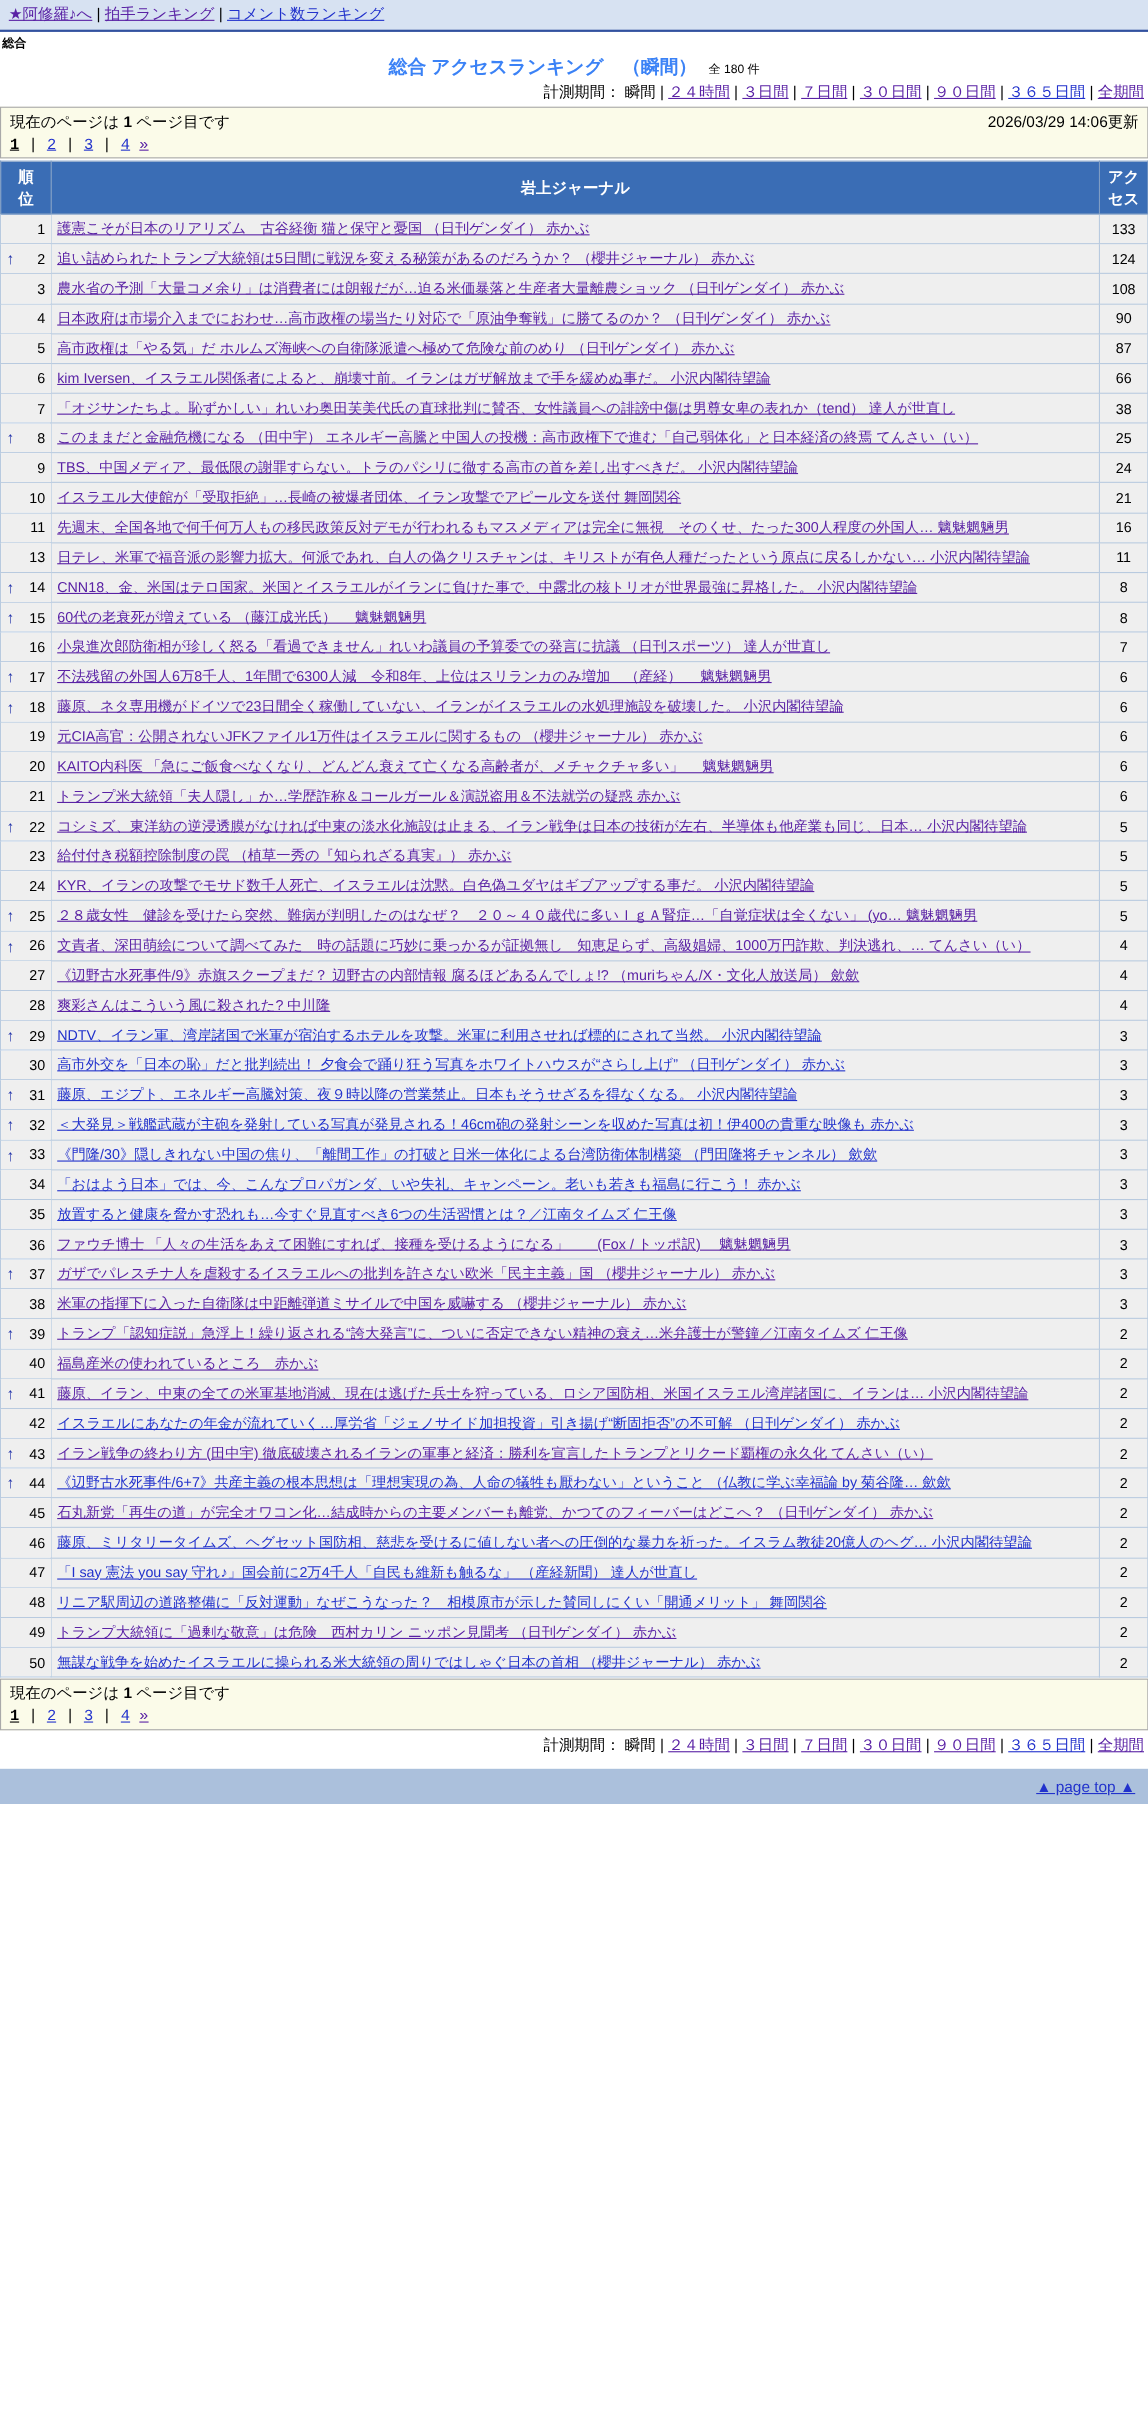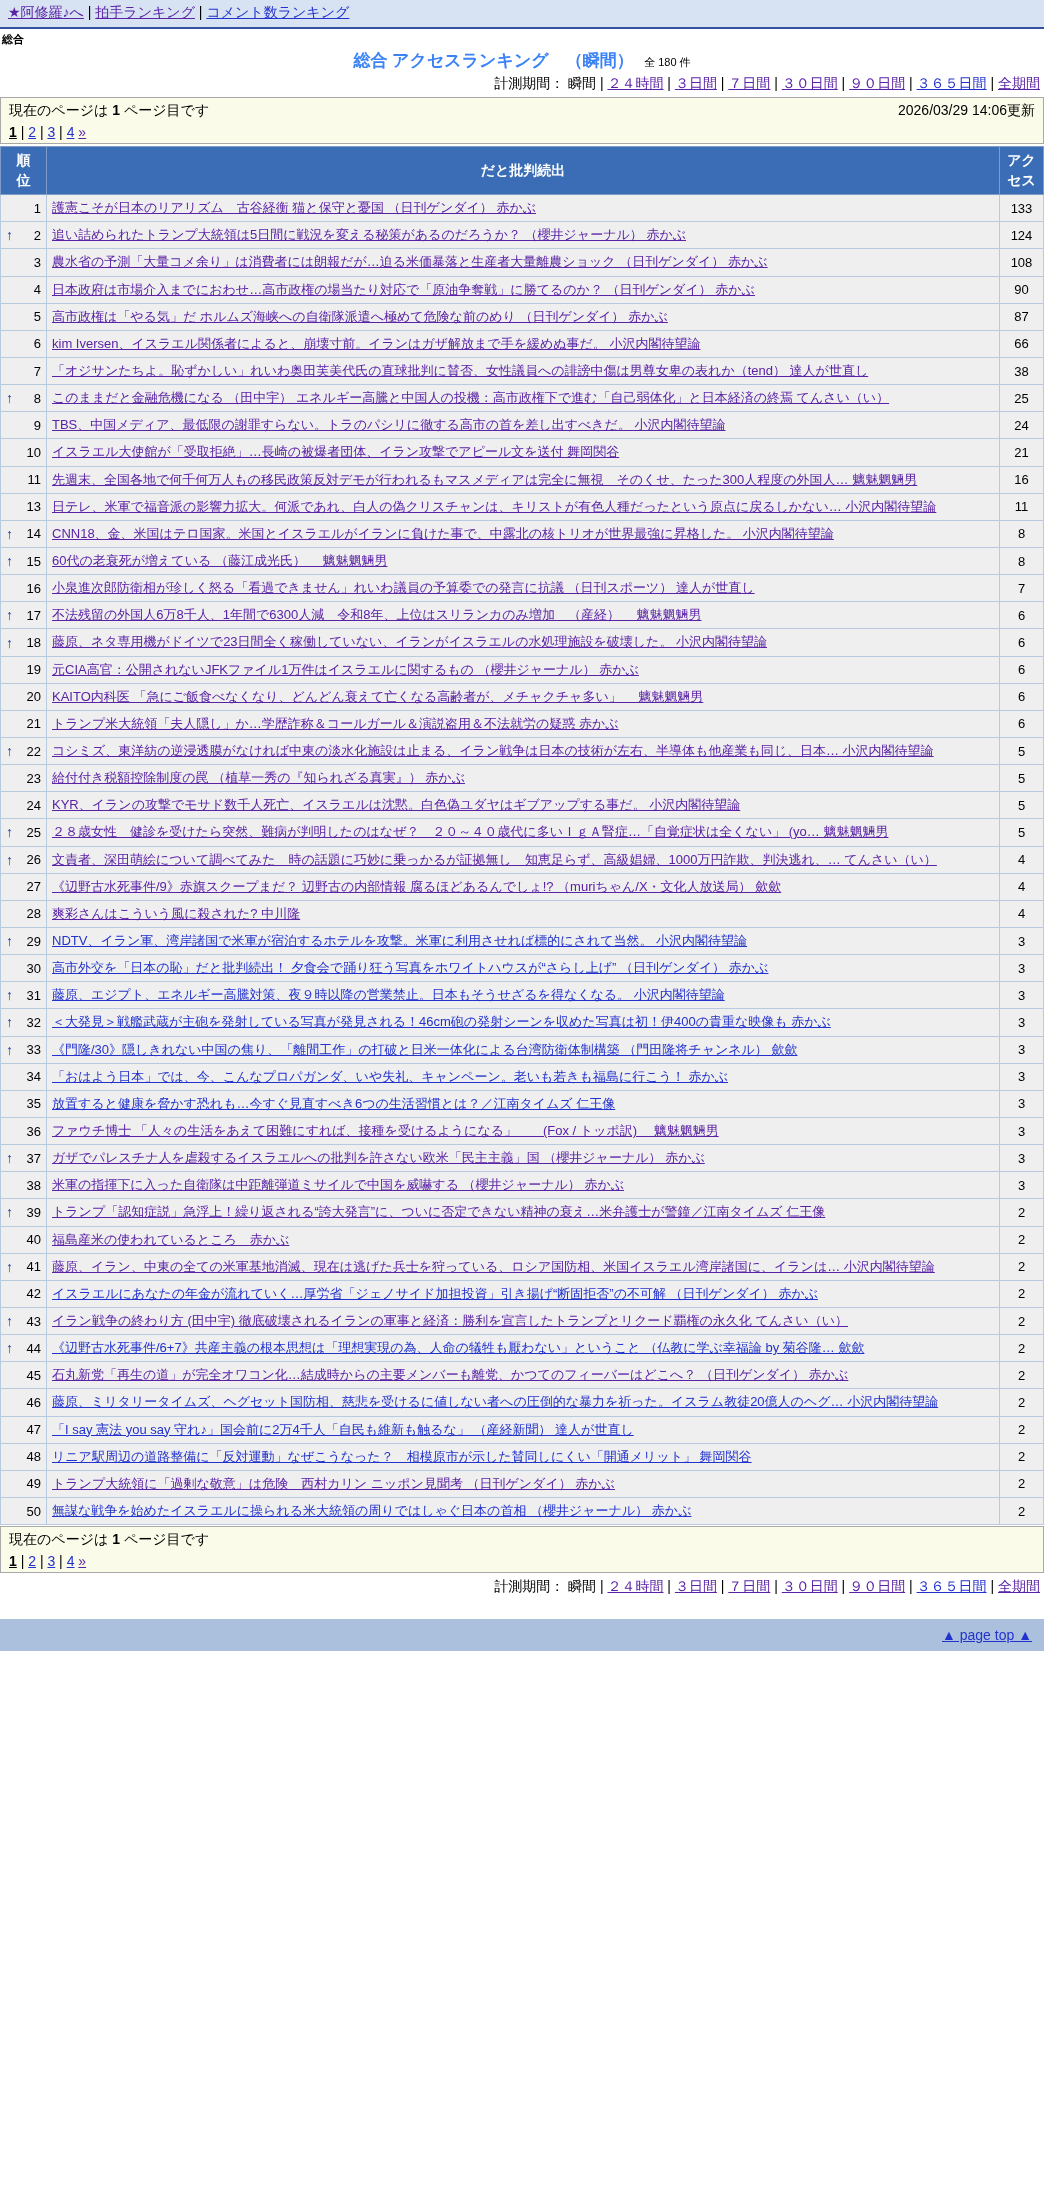--- a/index.html
+++ b/index.html
@@ -30,21 +30,21 @@
   .periods-line .plabel { color:#000; }
   .periods-line .current { font-weight:normal; color:#000; }
   .periods-line .sep { color:#000; }
 
   .pagebox {
     background:#fbfbe9; border:1px solid #a9a9a9;
     padding:4px 8px 3px 8px; font-size:14px; margin:1px 0 2px 0;
   }
   .pagebox .line1 { display:flex; justify-content:space-between; }
   .pagebox .pnum { font-weight:bold; }
-  .pagination { margin-top:4px; font-size:14px; }
+  .pagination { margin-top:4px; font-size:14px;font-family:Liberation Mono, monospace; }
   .pagination .cur { font-weight:bold; color:#000; text-decoration:underline; }
   .pagination .sep { color:#000; }
 
   table.rank {
     width:100%; border-collapse:collapse; border:1px solid #a21caf;
     font-size:13px; margin-top:1px;
   }
   table.rank th {
     background:#3a6db5; color:#fff; font-weight:bold; font-size:14px;
     border:1px solid #7f9dc4; padding:4px 2px; text-align:center; vertical-align:middle;
@@ -62,21 +62,21 @@
   }
   td.rank-cell .up-arrow {
     position:absolute; left:5px; top:50%; transform:translateY(-50%);
     color:#2233aa; font-weight:bold; font-size:14px;
   }
   td.title-cell { text-align:left; }
   td.title-cell a { line-height:1.55; }
   td.access-cell { width:44px; text-align:center; font-size:13px; }
 
   .pagetop-bar {
-    background:#abc0dc; margin-top:20px; padding:8px 12px;
+    background:#abc0dc; margin-top:9px; padding:8px 12px;
     text-align:right; font-size:14px;
   }
 </style>
 </head>
 <body>
 
 <div class="topbar">
   <span id="topnav-links"><a class="lnk-visited">★阿修羅♪へ</a><span class="sep"> | </span><a class="lnk-visited">拍手ランキング</a><span class="sep"> | </span><a class="lnk-new">コメント数ランキング</a></span>
 </div>
 
@@ -102,21 +102,21 @@
     </span>
     <span>2026/03/29 14:06更新</span>
   </div>
   <div class="pagination"><span class="cur">1</span><span class="sep"> | </span><a class="lnk-new">2</a><span class="sep"> | </span><a class="lnk-new">3</a><span class="sep"> | </span><a class="lnk-new">4</a> <a class="lnk-visited">»</a></div>
 </div>
 
 <table class="rank">
   <thead>
     <tr>
       <th><span class="vwrap w-rank">順位</span></th>
-      <th><span>だと批判続出</span></th>
+      <th><span>岩上ジャーナル</span></th>
       <th><span class="vwrap w-access">アクセス</span></th>
     </tr>
   </thead>
   <tbody id="rank-rows">
       <tr>
         <td class="rank-cell"><span>1</span></td>
         <td class="title-cell"><a class="lnk-visited">護憲こそが日本のリアリズム　古谷経衡 猫と保守と憂国 （日刊ゲンダイ） 赤かぶ</a></td>
         <td class="access-cell">133</td>
       </tr>
       <tr>

